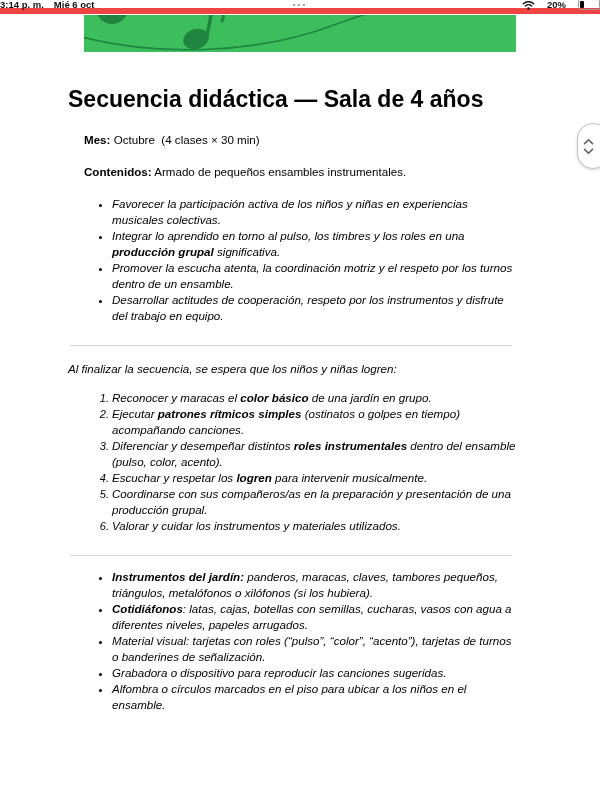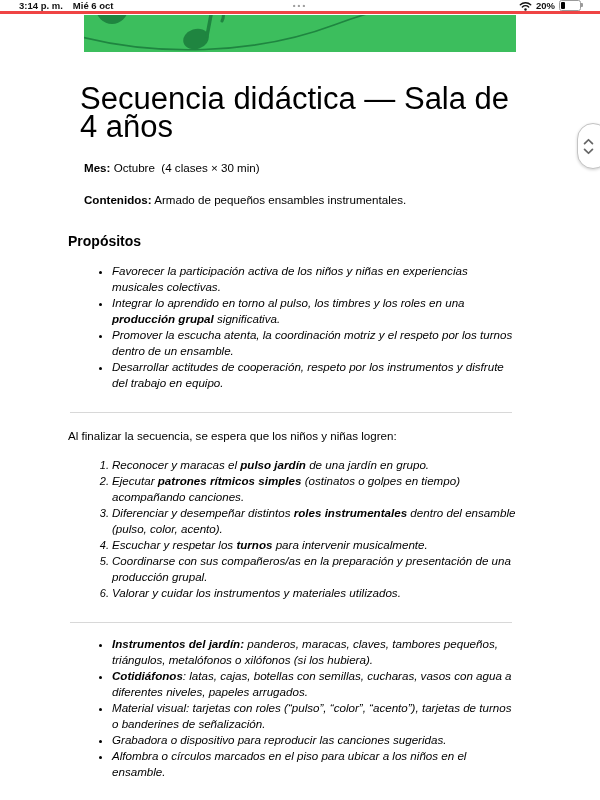--- a/index.html
+++ b/index.html
@@ -5,44 +5,44 @@
   html,body{margin:0;padding:0;}
   body{
     width:600px;height:800px;overflow:hidden;position:relative;
     background:#ffffff;color:#000;
     font-family:"Liberation Sans", sans-serif;
   }
   
   .status-bar{
     position:absolute;top:0;left:0;width:600px;height:14px;
     display:flex;align-items:center;justify-content:space-between;
-    padding:0 19px;box-sizing:border-box;
+    padding:0 0;box-sizing:border-box;
     font-size:9.5px;font-weight:bold;color:#111;
-    border-bottom:3px solid #ef4444;
+    border-bottom:6px solid #ef4444;
     background:#fff;z-index:5;
   }
   .status-left{display:flex;gap:10px;}
   .status-center{position:absolute;left:0;right:0;text-align:center;color:#9a9a9a;
     font-size:8px;letter-spacing:2px;font-weight:bold;}
-  .status-right{display:flex;align-items:center;gap:4px;}
+  .status-right{display:flex;align-items:flex-end;gap:12px;}
   .wifi-icon svg{display:block;}
   .battery{position:relative;width:20px;height:9px;border:1px solid #9b9b9b;border-radius:2.5px;}
   .battery .fill{position:absolute;left:1px;top:1px;bottom:1px;width:20%;background:#000;border-radius:1px;}
   .battery .nub{position:absolute;right:-3px;top:2px;width:2px;height:4px;background:#9b9b9b;border-radius:0 1px 1px 0;}
   
   .banner{position:absolute;top:15px;left:84px;width:432px;height:37px;overflow:hidden;}
   .banner svg{display:block;}
   
   .doc{position:absolute;top:52px;left:0;width:600px;box-sizing:border-box;
        padding:0 70px 0 68px;}
-  .doc-title{font-size:31px;font-weight:normal;line-height:28px;margin:33px 0 0 12px;}
+  .doc-title{font-size:23px;font-weight:bold;line-height:28px;margin:33px 0 0 0;}
   .meta{margin-top:19px;font-size:11.6px;line-height:16px;}
   .meta p{margin:16px;white-space:pre-wrap;}
   h3.sec{font-size:14px;font-weight:bold;line-height:18px;margin:24px 0 0 0;}
-  .intro{font-size:11.6px;line-height:16px;margin:15px 0 0 0;}
+  .intro{font-size:11.6px;line-height:16px;margin:15px 0 0 0;font-style:italic;}
   ul.blist,ol.nlist{
     margin:13px 0 0 0;padding:0 0 0 44px;
     font-size:11.6px;line-height:16px;max-width:404px;box-sizing:content-box;
   }
   ul.blist li{list-style-type:disc;}
   ol.nlist li{list-style-type:decimal;}
   li::marker{font-size:0.95em;}
   li{margin:0;padding:0;font-style:italic;}
   .divider{border:none;border-top:1px solid #d8d8d8;margin:21px 18px 0 2px;}
   b{font-weight:bold;}
@@ -107,36 +107,35 @@
 
 <div class="doc">
 
   <h1 class="doc-title">Secuencia didáctica — Sala de 4 años</h1>
 
   <div class="meta">
     <p><b>Mes:</b><span> Octubre  (4 clases × 30 min)</span></p>
     <p><b>Contenidos:</b><span> Armado de pequeños ensambles instrumentales.</span></p>
   </div>
 
-  <h3 class="sec">Propósitos</h3>
   <ul class="blist">
     <li><span>Favorecer la participación activa de los niños y niñas en experiencias musicales colectivas.</span></li>
     <li><span>Integrar lo aprendido en torno al pulso, los timbres y los roles en una </span><b>producción grupal</b><span> significativa.</span></li>
     <li><span>Promover la escucha atenta, la coordinación motriz y el respeto por los turnos dentro de un ensamble.</span></li>
     <li><span>Desarrollar actitudes de cooperación, respeto por los instrumentos y disfrute del trabajo en equipo.</span></li>
   </ul>
 
   <hr class="divider">
 
   <p class="intro">Al finalizar la secuencia, se espera que los niños y niñas logren:</p>
   <ol class="nlist">
-    <li><span>Reconocer y maracas el </span><b>pulso jardín</b><span> de una jardín en grupo.</span></li>
+    <li><span>Reconocer y maracas el </span><b>color básico</b><span> de una jardín en grupo.</span></li>
     <li><span>Ejecutar </span><b>patrones rítmicos simples</b><span> (ostinatos o golpes en tiempo) acompañando canciones.</span></li>
     <li><span>Diferenciar y desempeñar distintos </span><b>roles instrumentales</b><span> dentro del ensamble (pulso, color, acento).</span></li>
-    <li><span>Escuchar y respetar los </span><b>turnos</b><span> para intervenir musicalmente.</span></li>
+    <li><span>Escuchar y respetar los </span><b>logren</b><span> para intervenir musicalmente.</span></li>
     <li><span>Coordinarse con sus compañeros/as en la preparación y presentación de una producción grupal.</span></li>
     <li><span>Valorar y cuidar los instrumentos y materiales utilizados.</span></li>
   </ol>
 
   <hr class="divider">
 
   <ul class="blist">
     <li><b>Instrumentos del jardín:</b><span> panderos, maracas, claves, tambores pequeños, triángulos, metalófonos o xilófonos (si los hubiera).</span></li>
     <li><b>Cotidiáfonos</b><span>: latas, cajas, botellas con semillas, cucharas, vasos con agua a diferentes niveles, papeles arrugados.</span></li>
     <li><span>Material visual: tarjetas con roles (“pulso”, “color”, “acento”), tarjetas de turnos o banderines de señalización.</span></li>

